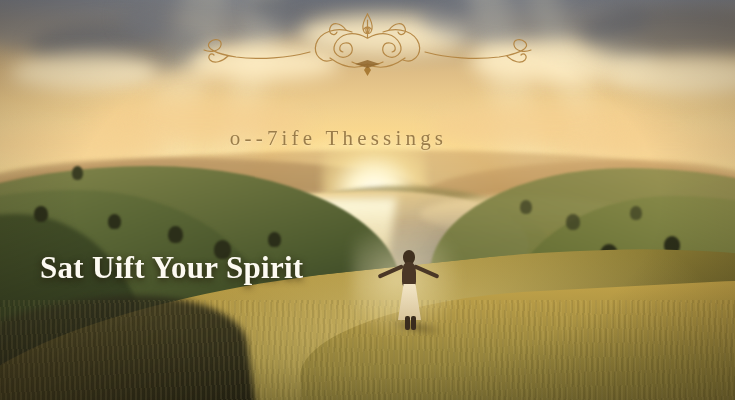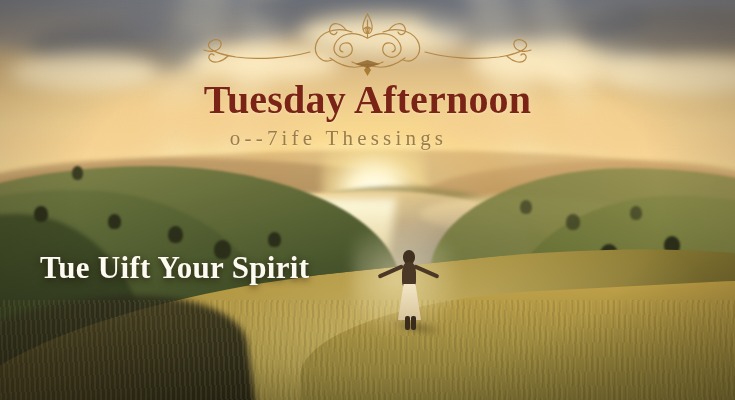--- a/index.html
+++ b/index.html
@@ -354,17 +354,16 @@
 
         <path d="M310 44 C288 50 260 52 236 49 C216 46 204 40 210 34 C214 30 222 31 221 37 C220 43 211 45 204 42"></path>
         <path d="M228 48 C222 54 214 56 210 52 C207 48 211 44 214 47"></path>
 
         <path d="M425 44 C447 50 475 52 499 49 C519 46 531 40 525 34 C521 30 513 31 514 37 C515 43 524 45 531 42"></path>
         <path d="M507 48 C513 54 521 56 525 52 C528 48 524 44 521 47"></path>
       </g>
     </svg>
   </div>
 
-  <div class="title">Tuesday Afternoon</div>
   <div class="subtitle">o--7ife Thessings</div>
-  <div class="lead">Tue Uift Your Spirit</div>
+  <div class="lead">Sat Uift Your Spirit</div>
 
 </div>
 
 </body></html>

